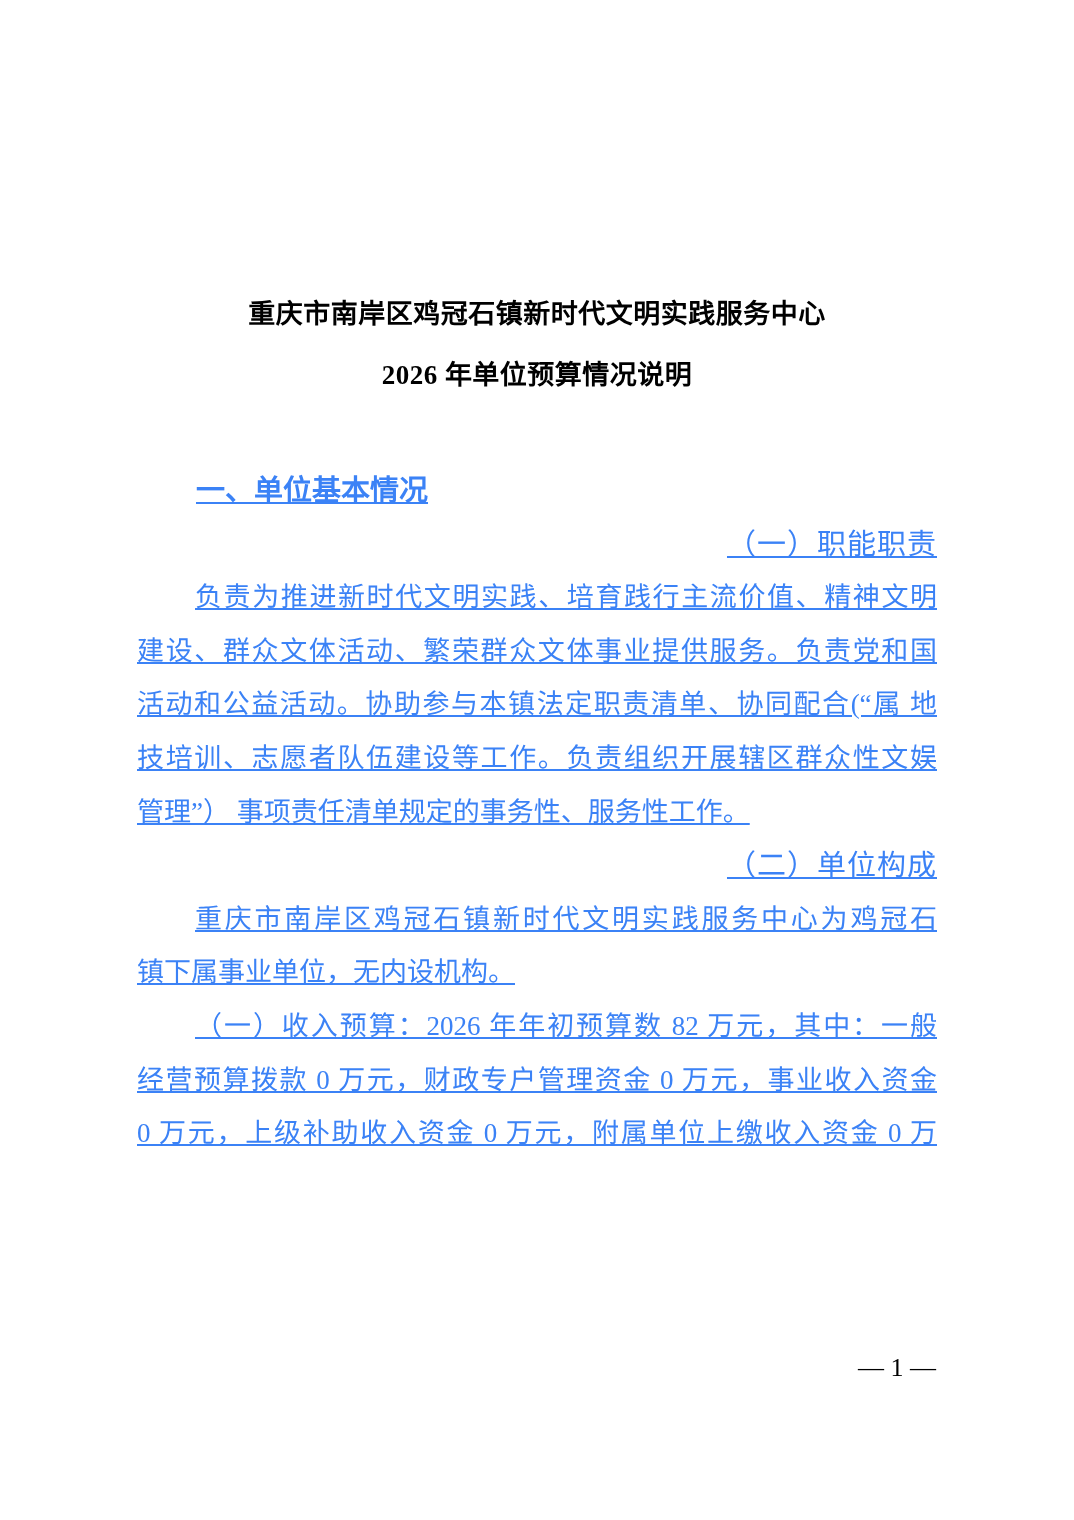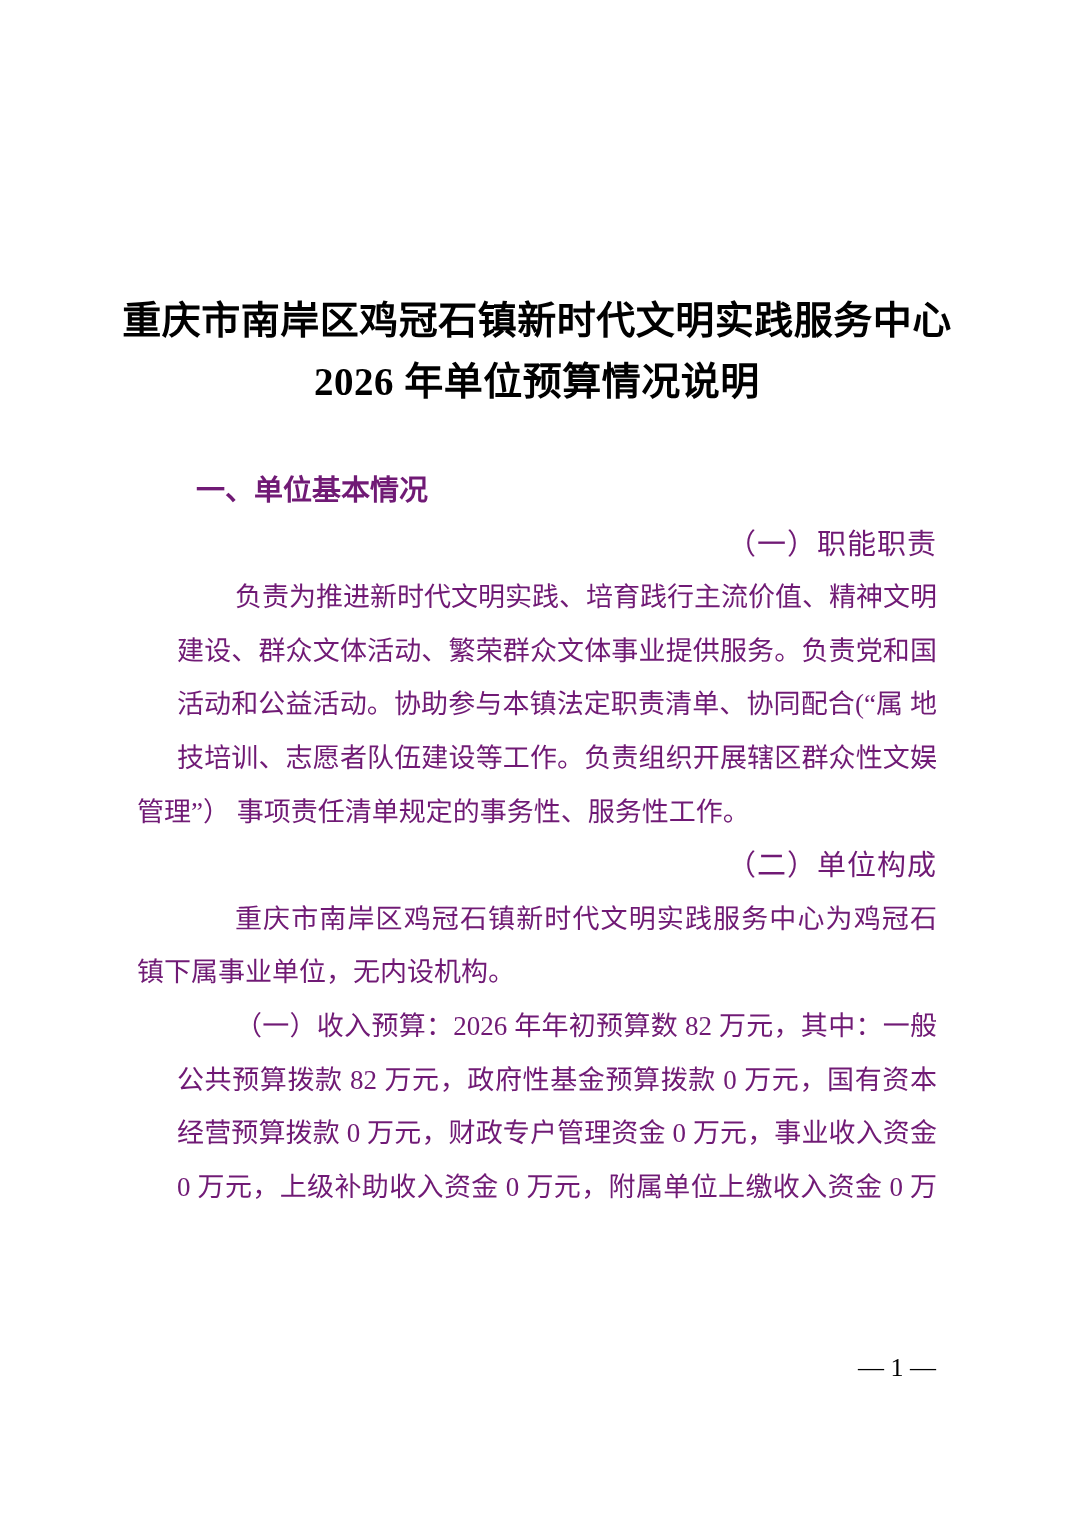--- a/index.html
+++ b/index.html
@@ -16,63 +16,63 @@
     color: #000000;
   }
   
   .doc-title {
     position: absolute;
     left: 0;
     width: 1074px;
     text-align: center;
     font-family: "Liberation Serif", "DejaVu Serif", serif;
     font-weight: 700;
-    font-size: 39px;
+    font-size: 27px;
     line-height: 1;
     letter-spacing: 0.5px;
     color: #000000;
   }
   .doc-title.t1 { top: 301px; }
   .doc-title.t2 { top: 362px; }
 
   
   .content {
     position: absolute;
     left: 137px;
     top: 464px;
     width: 800px;
   }
   .line {
     height: 53.6px;
     line-height: 53.6px;
     font-size: 27px;
     font-family: "Liberation Serif", "DejaVu Serif", serif;
-    color: #701a75;
+    color: #3b82f6;
     overflow: visible;
     white-space: normal;
+    text-decoration: underline;
   }
   
   .h1 {
     font-family: "Liberation Sans", "DejaVu Sans", sans-serif;
     font-weight: 700;
     font-size: 29px;
     text-indent: 59px;
   }
   
   .h2 {
     font-size: 29px;
     text-indent: 59px;
     letter-spacing: 1px;
     text-align: right;
   }
   
   .j {
     text-align: justify;
     text-align-last: justify;
-    margin-left: 40px;
   }
   .ind { text-indent: 58px; }
 
   
   .pagenum {
     position: absolute;
     top: 1352px;
     left: 817px;
     width: 160px;
     text-align: center;
@@ -95,20 +95,19 @@
     <div class="line h2">（一）职能职责</div>
     <div class="line j ind">负责为推进新时代文明实践、培育践行主流价值、精神文明</div>
     <div class="line j">建设、群众文体活动、繁荣群众文体事业提供服务。负责党和国</div>
     <div class="line j">活动和公益活动。协助参与本镇法定职责清单、协同配合(“属 地</div>
     <div class="line j">技培训、志愿者队伍建设等工作。负责组织开展辖区群众性文娱</div>
     <div class="line">管理”） 事项责任清单规定的事务性、服务性工作。</div>
     <div class="line h2">（二）单位构成</div>
     <div class="line j ind">重庆市南岸区鸡冠石镇新时代文明实践服务中心为鸡冠石</div>
     <div class="line">镇下属事业单位，无内设机构。</div>
     <div class="line j ind">（一）收入预算：2026 年年初预算数 82 万元，其中：一般</div>
-    <div class="line j">公共预算拨款 82 万元，政府性基金预算拨款 0 万元，国有资本</div>
     <div class="line j">经营预算拨款 0 万元，财政专户管理资金 0 万元，事业收入资金</div>
     <div class="line j">0 万元，上级补助收入资金 0 万元，附属单位上缴收入资金 0 万</div>
   </div>
 
   <div class="pagenum">— 1 —</div>
 
 </div>
 
 </body></html>

